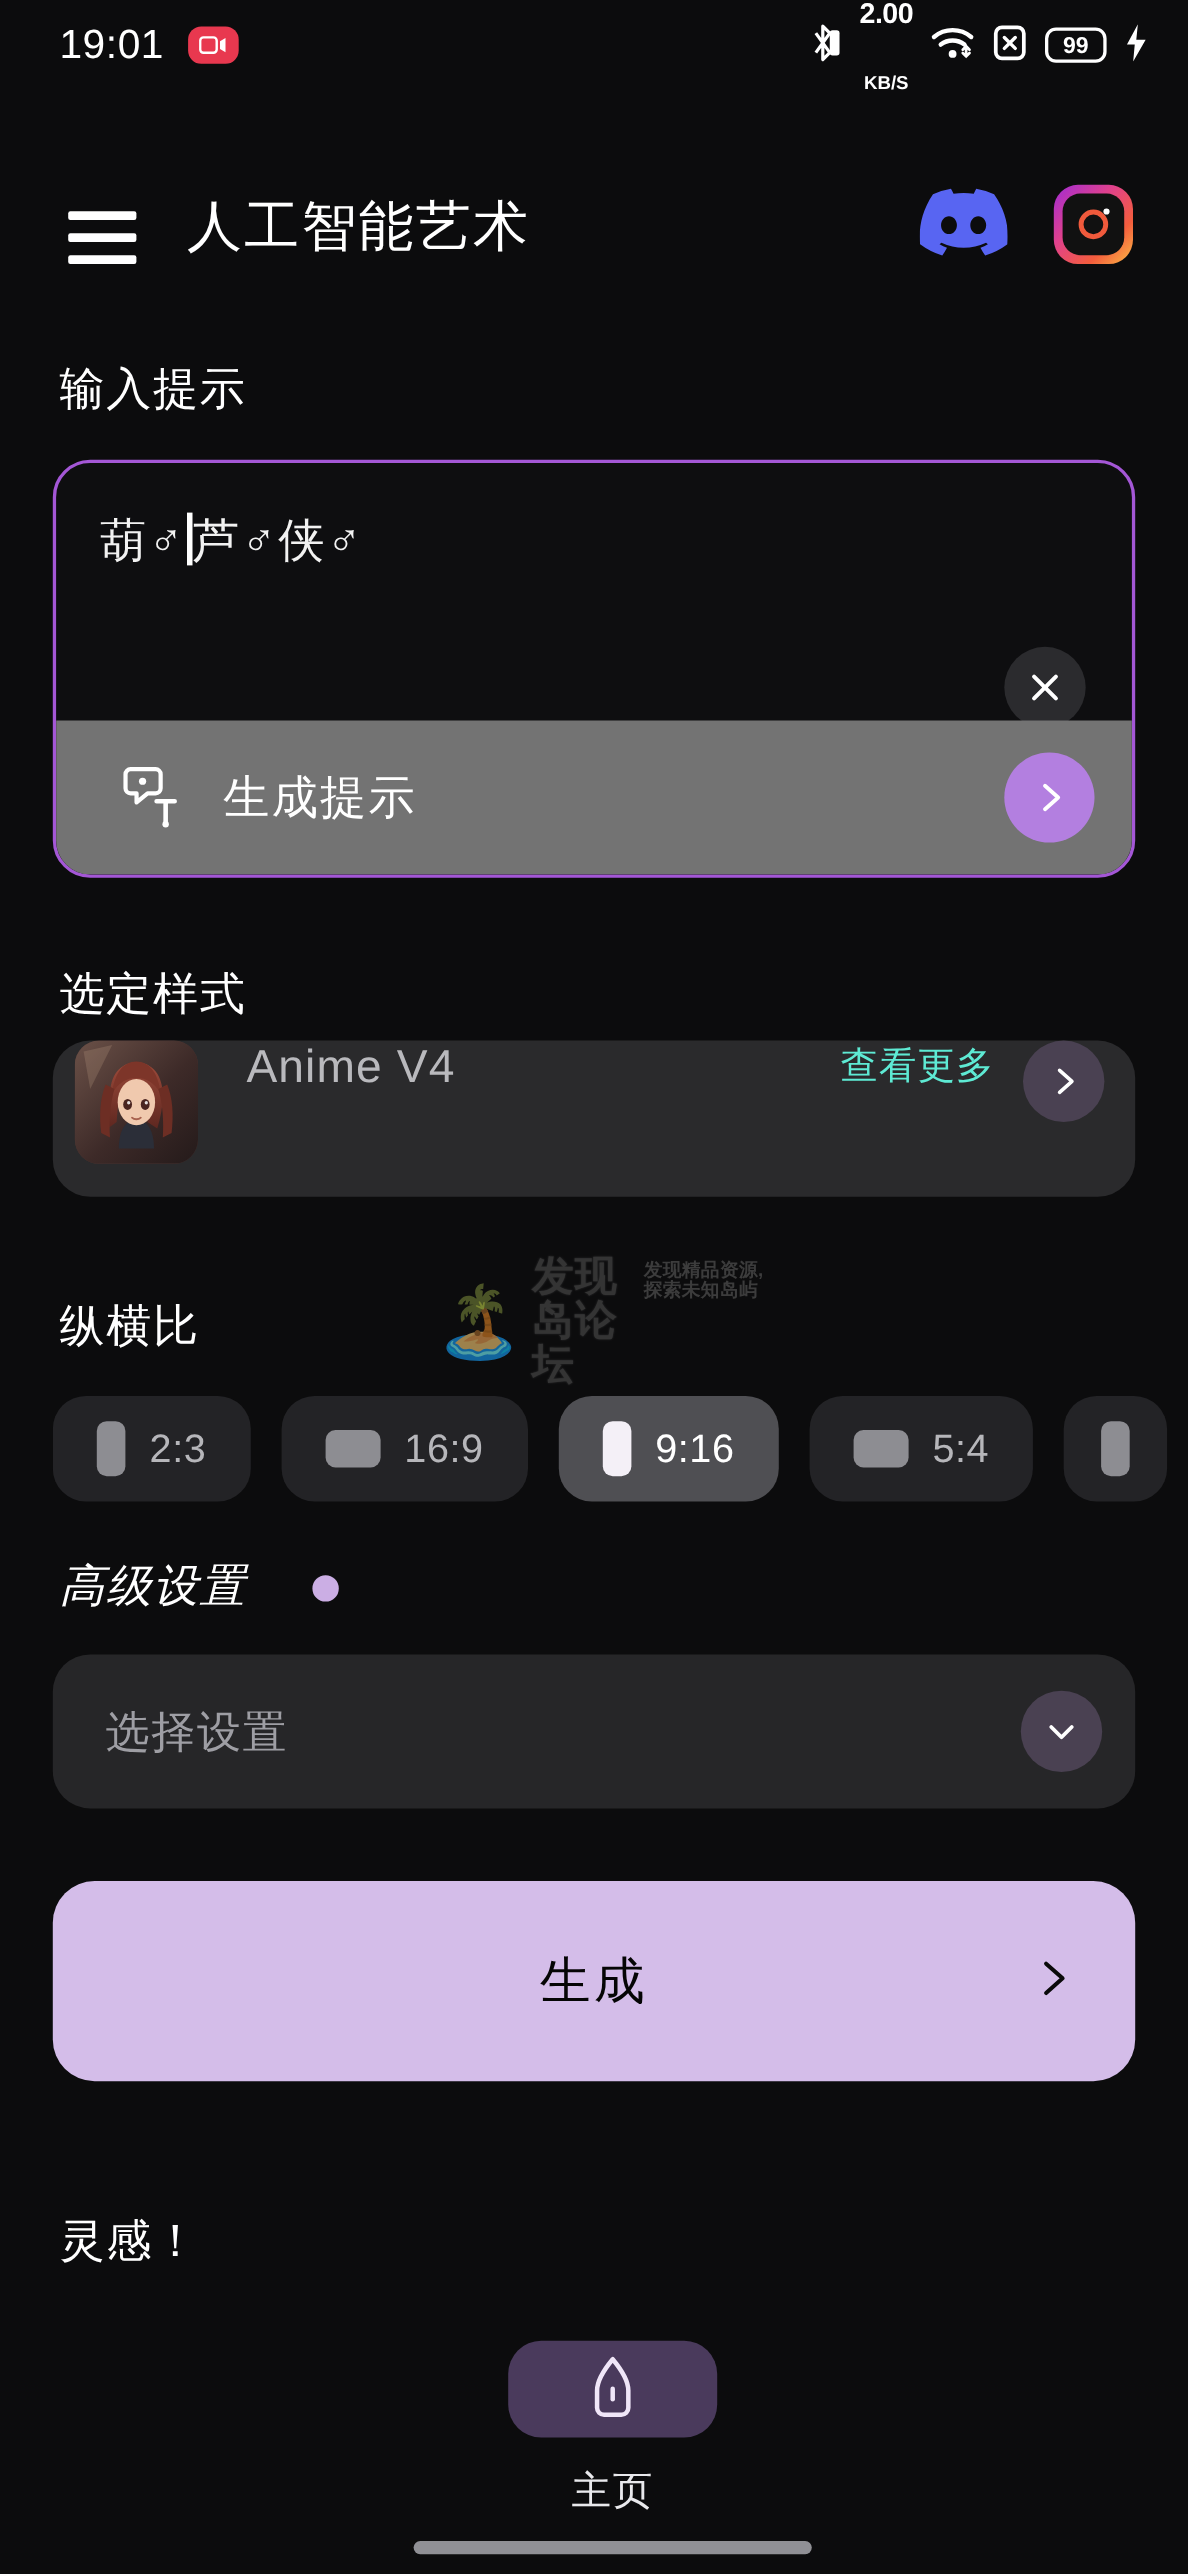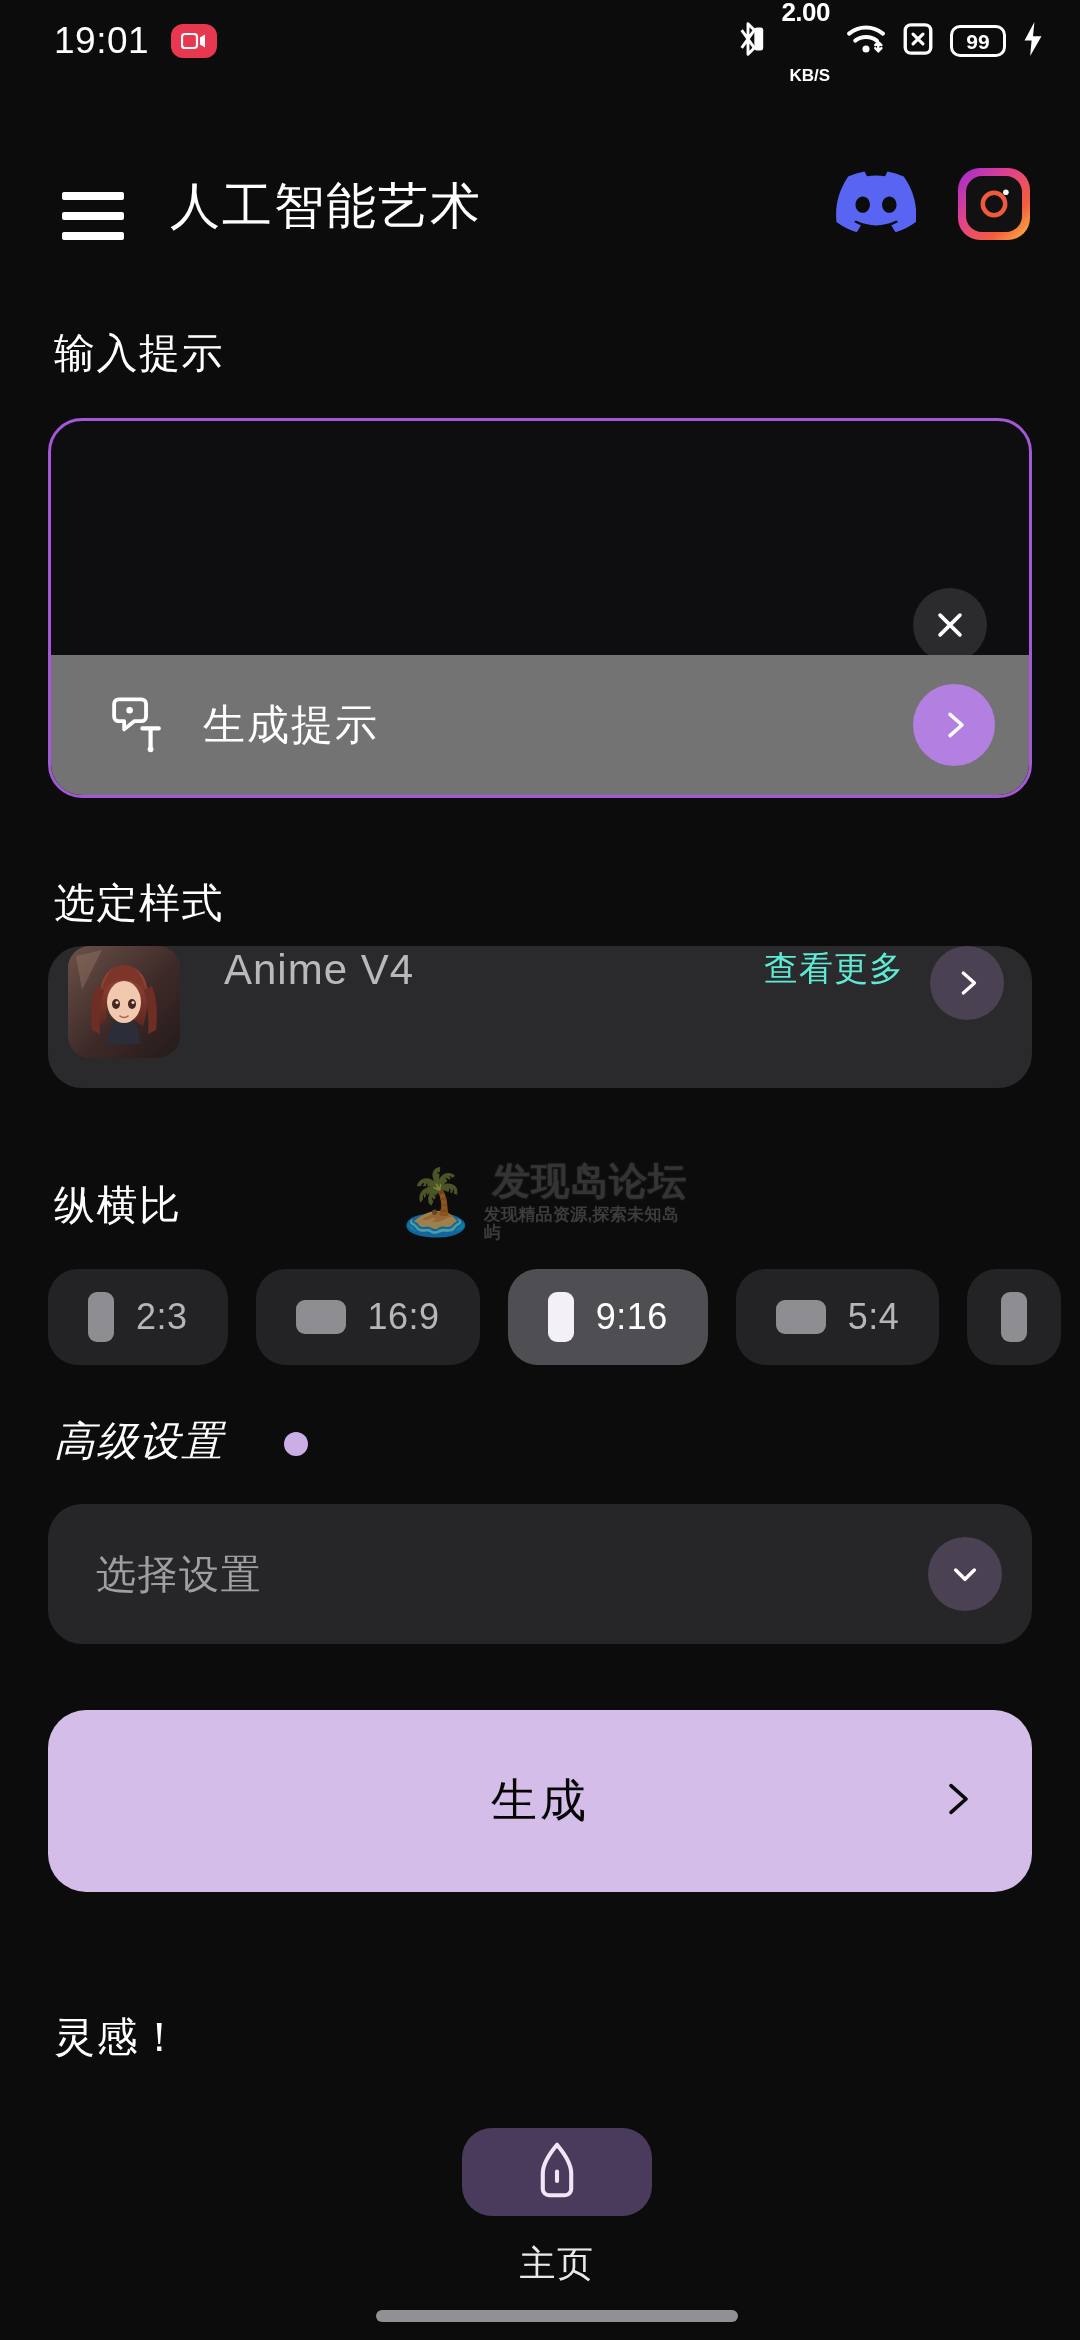--- a/index.html
+++ b/index.html
@@ -18,21 +18,21 @@
     display:flex; align-items:center; justify-content:space-between;
     padding:0 36px 0 54px;
   }
   .sb-left{ display:flex; align-items:center; gap:22px; }
   .sb-time{ font-size:37px; letter-spacing:.5px; color:#fff; font-weight:400;}
   .rec-badge{
     width:46px;height:34px;border-radius:12px;background:#e8384f;
     display:flex;align-items:center;justify-content:center;
   }
   .sb-right{ display:flex; align-items:center; gap:16px; }
-  .net-speed{ display:flex;flex-direction:column;align-items:flex-end;line-height:1;gap:40px; }
+  .net-speed{ display:flex;flex-direction:column;align-items:center;line-height:1;gap:40px; }
   .net-speed .n1{ font-size:26px; font-weight:700; letter-spacing:-.5px;}
   .net-speed .n2{ font-size:17px; font-weight:700; margin-top:2px;}
   .batt{
     width:56px;height:32px;border:3px solid #fff;border-radius:10px;
     display:flex;align-items:center;justify-content:center;
   }
   .batt span{ font-size:21px;font-weight:600;line-height:1; }
 
   
   .appbar{
@@ -148,21 +148,21 @@
   .gesture-bar{
     position:absolute;left:50%;transform:translateX(-50%);bottom:18px;
     width:362px;height:12px;border-radius:6px;background:#909095;
   }
 
   
   .watermark{
     position:absolute; left:396px; top:1148px; width:300px;height:108px;
     display:flex;align-items:center;gap:8px;opacity:.62;pointer-events:none;
   }
-  .wm-texts{ display:flex;flex-direction:column;line-height:1.05;align-items:center; }
+  .wm-texts{ display:flex;flex-direction:row;line-height:1.05; }
   .wm-title{ font-size:38px;font-weight:700;color:#4d4d4d;
     text-shadow:0 0 2px rgba(255,255,255,.25); letter-spacing:1px;}
   .wm-sub{ font-size:17px;font-weight:700;color:#5a5a5a;margin-top:4px;letter-spacing:.3px;}
   .wm-emoji{ font-size:64px;line-height:1; }
 </style>
 </head>
 <body>
 
 <div class="statusbar">
   <div class="sb-left">
@@ -232,20 +232,21 @@
         </svg>
       </span>
     </span>
   </div>
 </div>
 
 <div class="sec-label" style="left:54px; top:326px;">输入提示</div>
 
 <div class="prompt-card">
   <div class="prompt-area">
+    <div class="prompt-text"><span>葫♂</span><span class="caret"></span><span>芦♂侠♂</span></div>
     <div class="clear-btn">
       <svg width="34" height="34" viewBox="0 0 24 24">
           <path d="M5 5l14 14M19 5L5 19" stroke="#fff" stroke-width="2.6" stroke-linecap="round"></path>
         </svg>
     </div>
   </div>
   <div class="gen-prompt-bar">
     <span>
       <svg width="62" height="62" viewBox="0 0 34 34">
         <path d="M5 6.5A2.5 2.5 0 017.5 4H20a2.5 2.5 0 012.5 2.5v7A2.5 2.5 0 0120 16h-4l-5.5 4.5V16H7.5A2.5 2.5 0 015 13.5z" fill="none" stroke="#fff" stroke-width="2.1" stroke-linejoin="round"></path>

